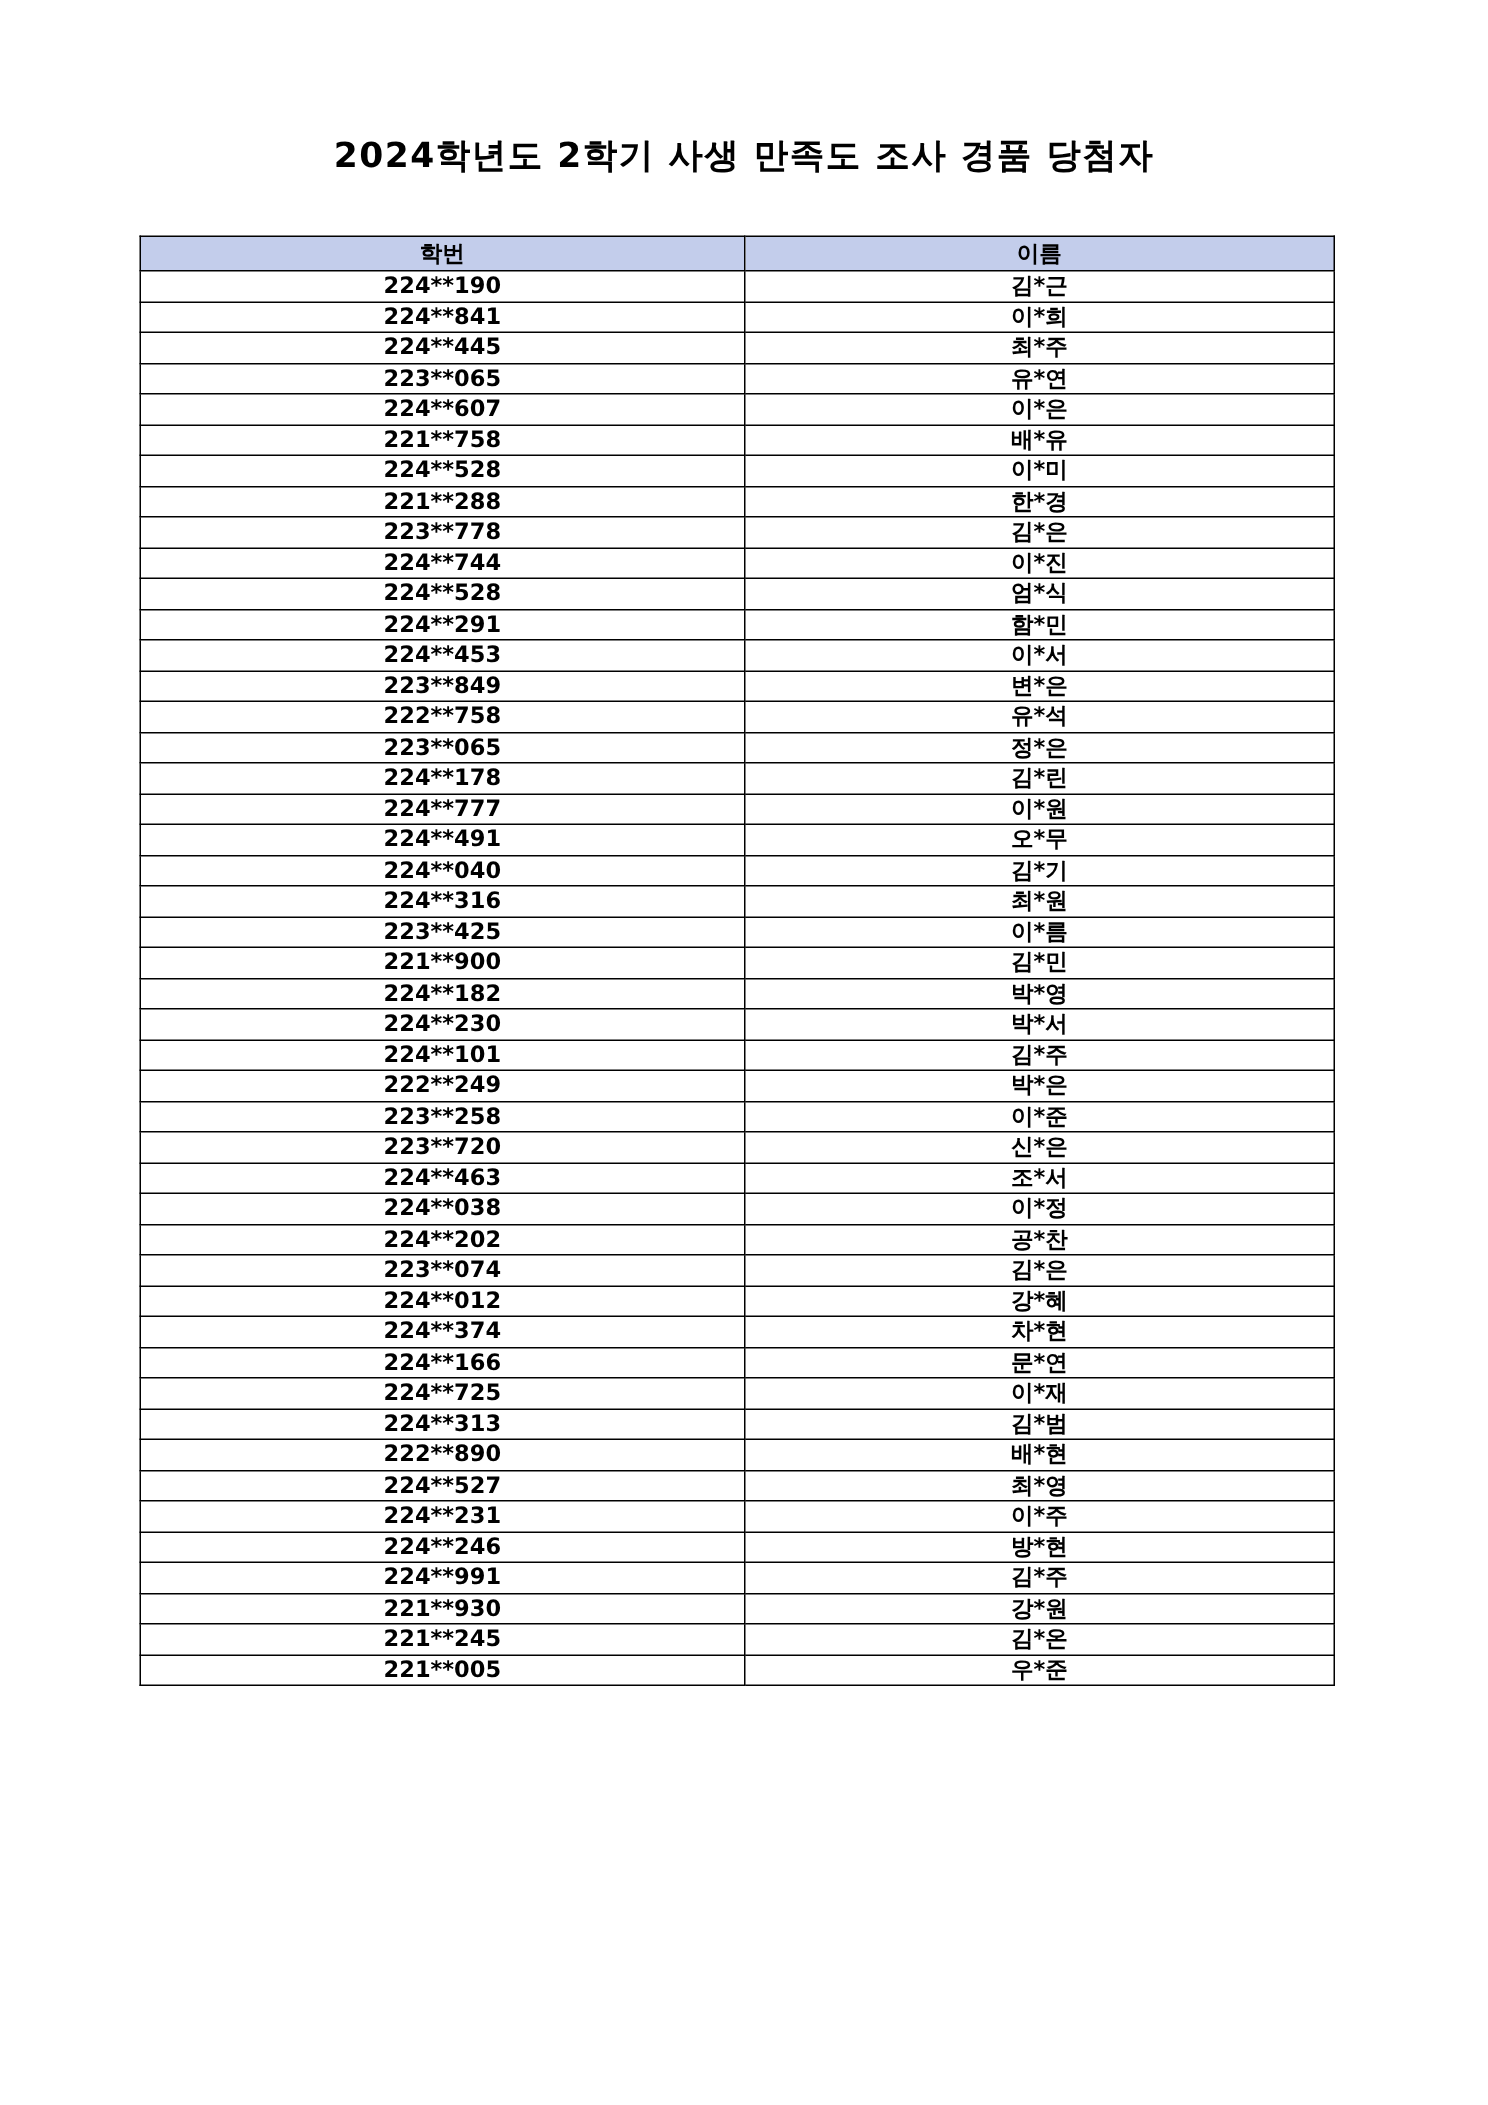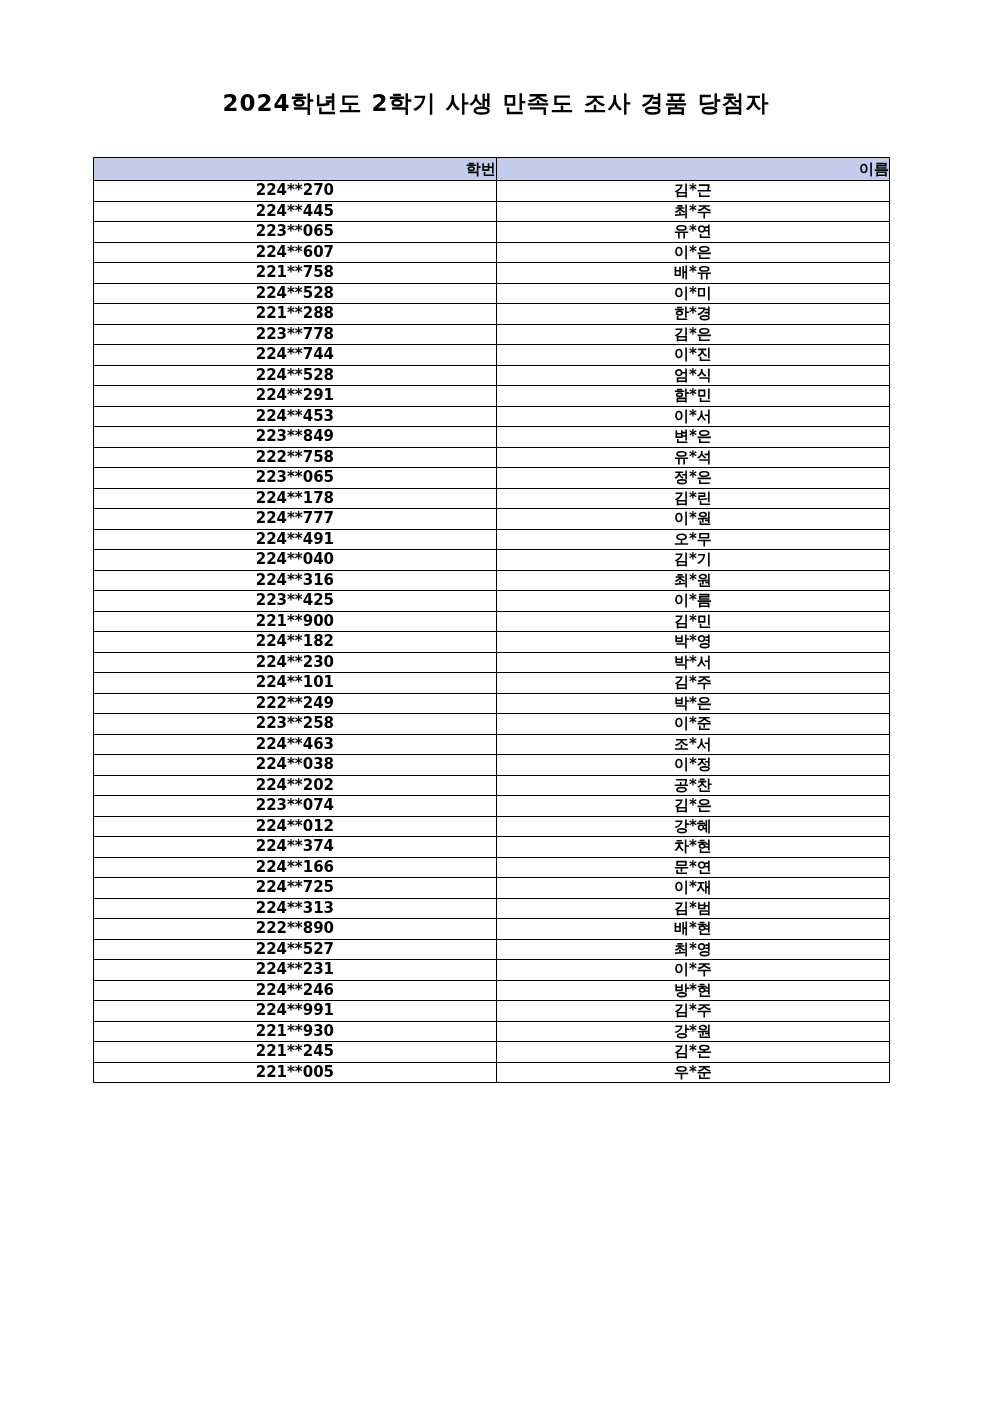--- a/index.html
+++ b/index.html
@@ -45,21 +45,20 @@
     padding: 0;
     font-weight: bold;
     color: #000000;
     overflow: hidden;
     white-space: nowrap;
   }
   table.winners th {
     background: #c3cdeb;
     height: 22px;
     font-size: 15px;
-    text-align: right;
   }
   table.winners td {
     background: #ffffff;
     height: 19.5px;
     font-size: 15px;
     line-height: 1;
   }
 </style>
 </head>
 <body>
@@ -73,22 +72,26 @@
       <col class="col-name">
     </colgroup>
     <thead>
       <tr>
         <th>학번</th>
         <th>이름</th>
       </tr>
     </thead>
     <tbody>
         <tr>
-          <td>224**270</td>
+          <td>224**190</td>
           <td>김*근</td>
+        </tr>
+        <tr>
+          <td>224**841</td>
+          <td>이*희</td>
         </tr>
         <tr>
           <td>224**445</td>
           <td>최*주</td>
         </tr>
         <tr>
           <td>223**065</td>
           <td>유*연</td>
         </tr>
         <tr>
@@ -179,20 +182,24 @@
           <td>224**101</td>
           <td>김*주</td>
         </tr>
         <tr>
           <td>222**249</td>
           <td>박*은</td>
         </tr>
         <tr>
           <td>223**258</td>
           <td>이*준</td>
+        </tr>
+        <tr>
+          <td>223**720</td>
+          <td>신*은</td>
         </tr>
         <tr>
           <td>224**463</td>
           <td>조*서</td>
         </tr>
         <tr>
           <td>224**038</td>
           <td>이*정</td>
         </tr>
         <tr>

